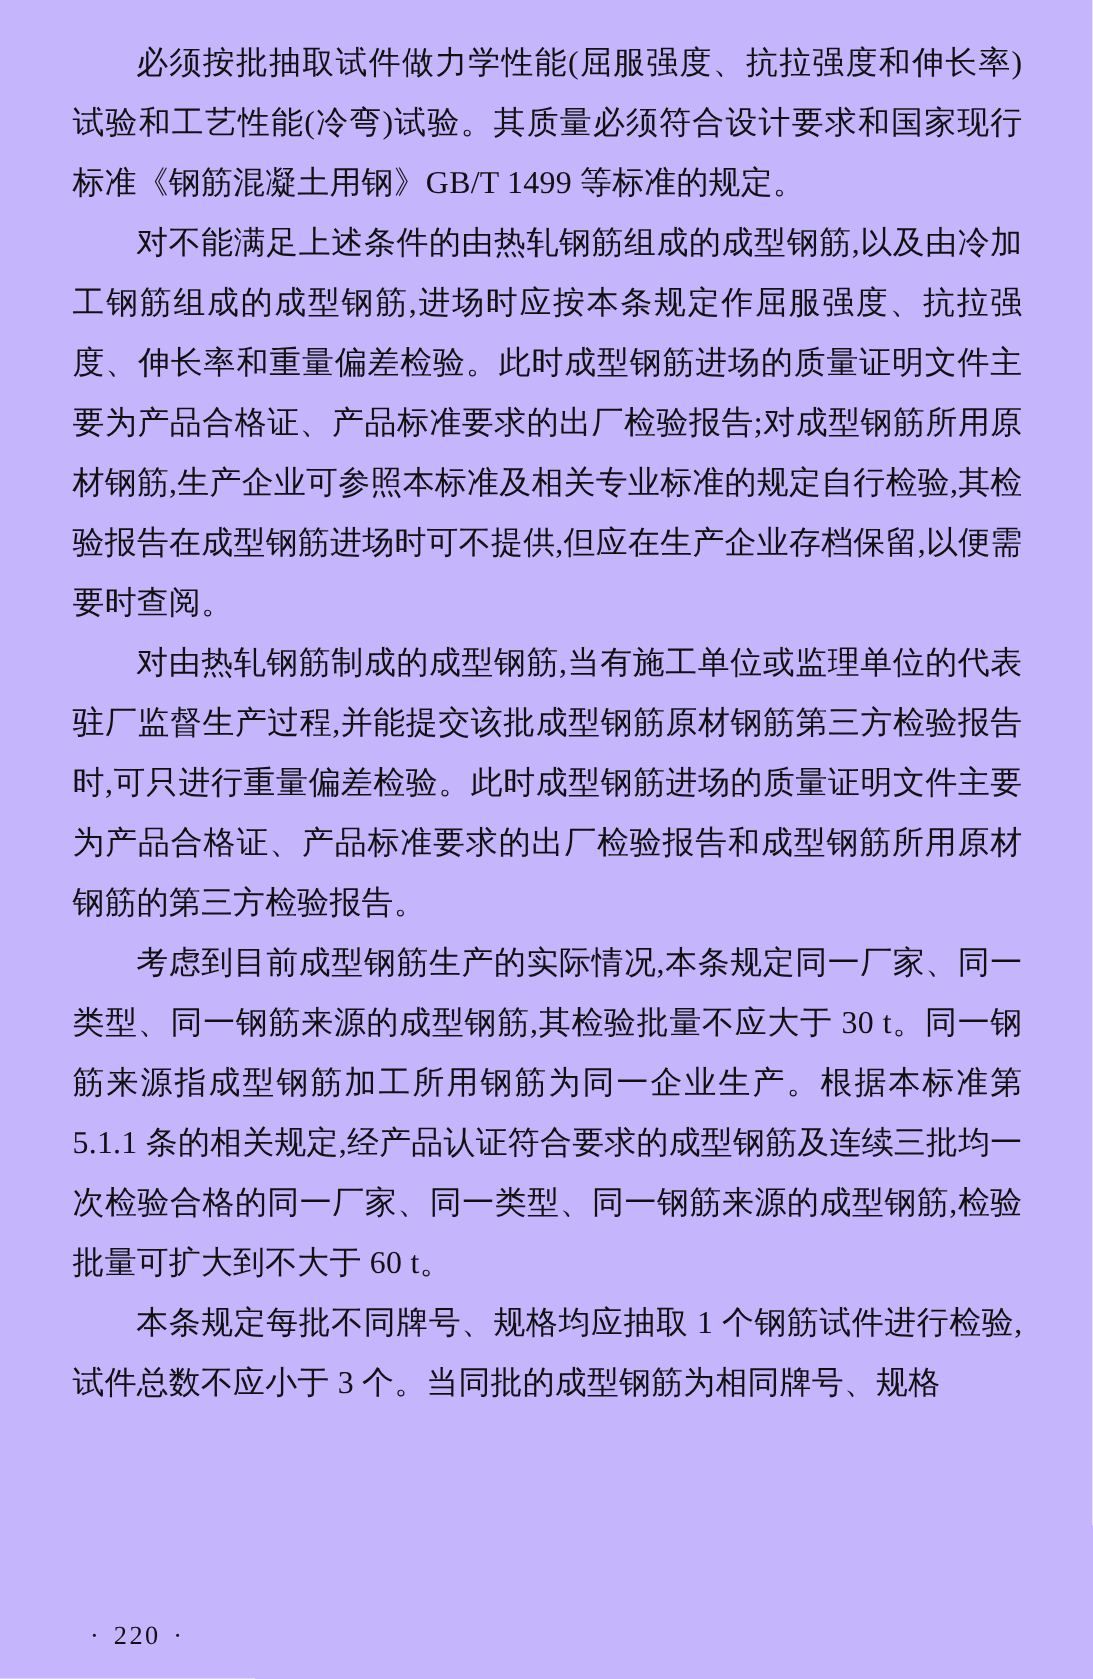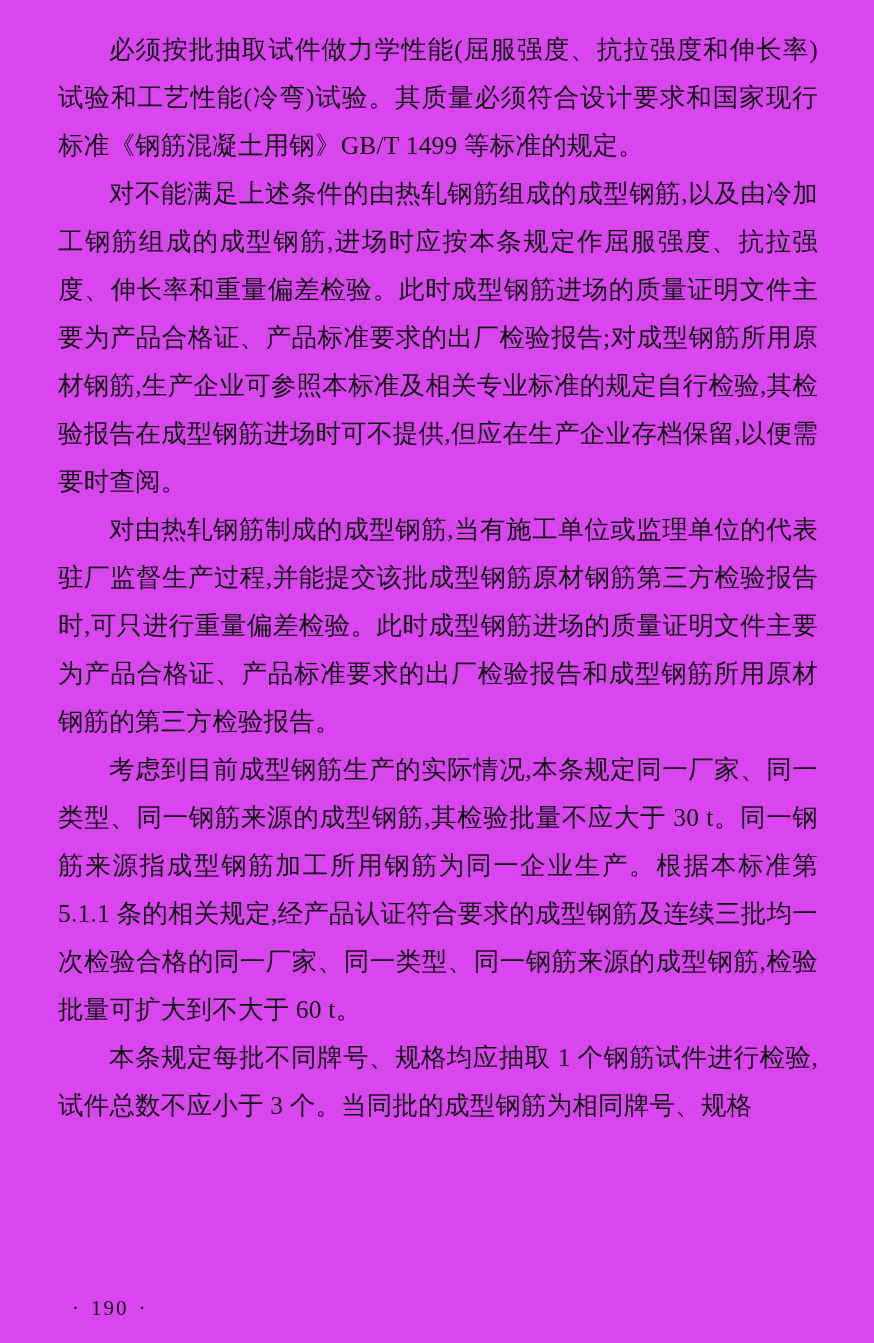--- a/index.html
+++ b/index.html
@@ -14,21 +14,21 @@
     color: #111111;
     position: relative;
     overflow: hidden;
   }
   .page {
     width: 874px;
     height: 1343px;
     box-sizing: border-box;
     padding: 26px 56px 16px 58px;
     position: relative;
-    background: #d946ef;
+    background: #c4b5fd;
   }
   .content {
     font-size: 25.5px;
     line-height: 48px;
     text-align: justify;
     text-justify: inter-ideograph;
     letter-spacing: 0.2px;
   }
   .para {
     margin: 0;
@@ -80,15 +80,15 @@
     <p class="para">对由热轧钢筋制成的成型钢筋,当有施工单位或监理单位的代表驻厂监督生产过程,并能提交该批成型钢筋原材钢筋第三方检验报告时,可只进行重量偏差检验。此时成型钢筋进场的质量证明文件主要为产品合格证、产品标准要求的出厂检验报告和成型钢筋所用原材钢筋的第三方检验报告。</p>
 
     <p class="para">考虑到目前成型钢筋生产的实际情况,本条规定同一厂家、同一类型、同一钢筋来源的成型钢筋,其检验批量不应大于 30 t。同一钢筋来源指成型钢筋加工所用钢筋为同一企业生产。根据本标准第 5.1.1 条的相关规定,经产品认证符合要求的成型钢筋及连续三批均一次检验合格的同一厂家、同一类型、同一钢筋来源的成型钢筋,检验批量可扩大到不大于 60 t。</p>
 
 
     <p class="para">本条规定每批不同牌号、规格均应抽取 1 个钢筋试件进行检验,试件总数不应小于 3 个。当同批的成型钢筋为相同牌号、规格</p>
 
   </div>
 
   <div class="footer">
-    <span class="dot">·</span><span>190</span><span class="dot">·</span>
+    <span class="dot">·</span><span>220</span><span class="dot">·</span>
   </div>
 </div>
 
 </body></html>

